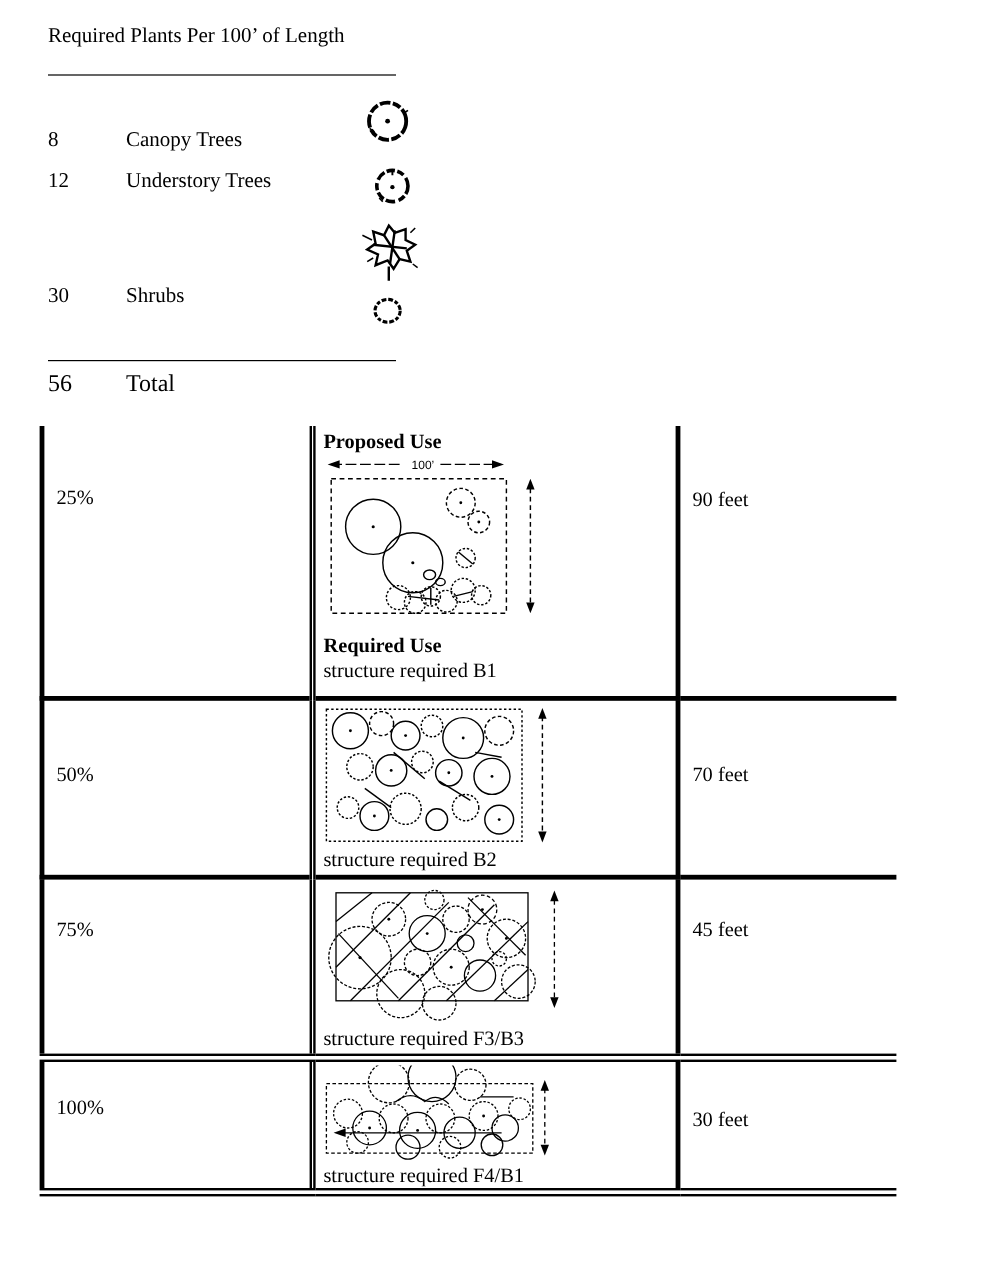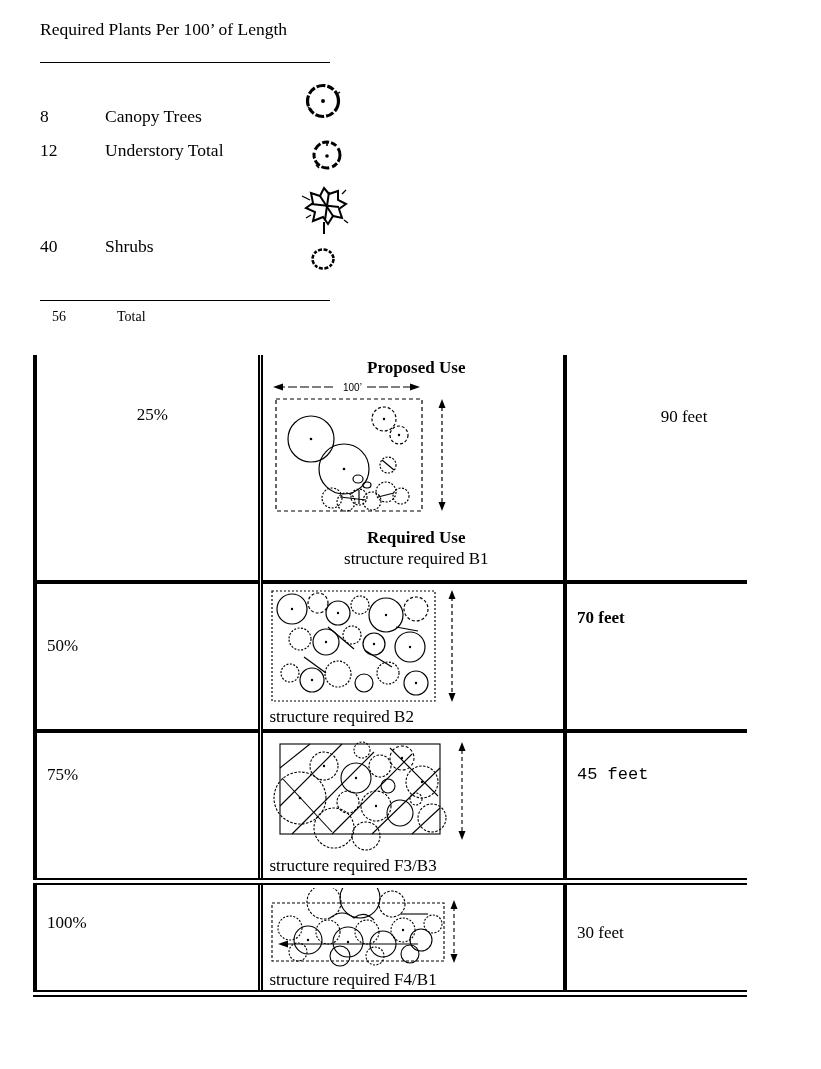--- a/index.html
+++ b/index.html
@@ -11,38 +11,38 @@
     color:#000;
     overflow:hidden;
   }
   .abs{position:absolute;}
   .title{left:40px;top:19px;font-size:17.5px;}
   .rule{left:40px;width:290px;border-top:1.5px solid #000;height:0;}
   .plant-row{left:40px;width:320px;font-size:17.5px;}
   .plant-count{display:inline-block;width:65px;}
   .plant-label{display:inline-block;}
   .icon-wrap{position:absolute;}
-  .total-row{left:52px;font-size:14px;}
+  .total-row{left:40px;font-size:20px;}
   table.buffer{
     position:absolute;left:33px;top:355px;
     border-collapse:collapse;
     table-layout:fixed;
     width:758px;
     font-size:17px;
   }
   table.buffer td{
     vertical-align:top;
     padding:0;
     overflow:hidden;
   }
   
   td.c1{border-left:4px solid #000;}
   td.c3{border-right:4px solid #000;}
   tr.hdr td{border-top:4px solid #000;border-bottom:4px solid #000;}
-  tr.r1 td{border-bottom:4px solid #000;text-align:center;}
+  tr.r1 td{border-bottom:4px solid #000;}
   tr.r2 td{border-bottom:4px solid #000;}
   tr.r3 td{border-bottom:7px double #000;}
   tr.r4 td{border-bottom:7px double #000;}
   
   td.c1{border-right:5px double #000;}
   td.c2{border-right:4px solid #000;}
   .hdr td{font-weight:bold;}
   .hcell{padding:5px 8px 0 8px;line-height:1.25;}
   .pct{display:block;padding-left:10px;}
   .feet{display:block;padding-left:10px;}
@@ -67,21 +67,21 @@
   <div class="abs icon-wrap" style="left:303px;top:81px;">
     <svg width="40" height="40" viewBox="0 0 40 40">
       <circle cx="20" cy="20" r="15.5" fill="none" stroke="#000" stroke-width="3.2" stroke-dasharray="11 2 8 2 9 2 7 2"></circle>
       <circle cx="20" cy="20" r="2" fill="#000"></circle>
       <line x1="5" y1="26" x2="9" y2="29" stroke="#000" stroke-width="1.4"></line>
       <line x1="34" y1="13" x2="37" y2="11" stroke="#000" stroke-width="1.4"></line>
     </svg>
   </div>
 
   <div class="abs plant-row" style="top:140px;">
-    <span class="plant-count">12</span><span class="plant-label">Understory Total</span>
+    <span class="plant-count">12</span><span class="plant-label">Understory Trees</span>
   </div>
   <div class="abs icon-wrap" style="left:309px;top:137px;">
     <svg width="36" height="36" viewBox="0 0 36 36">
       <circle cx="18" cy="18" r="13" fill="none" stroke="#000" stroke-width="3" stroke-dasharray="7 2 6 3 8 2"></circle>
       <circle cx="18" cy="19" r="1.8" fill="#000"></circle>
       <line x1="18" y1="5" x2="18" y2="9" stroke="#000" stroke-width="1.6"></line>
       <line x1="7" y1="28" x2="10" y2="31" stroke="#000" stroke-width="1.4"></line>
     </svg>
   </div>
 
@@ -95,21 +95,21 @@
         <line x1="26" y1="42" x2="26" y2="54"></line>
         <line x1="4" y1="16" x2="12" y2="20" stroke-width="1.3"></line>
         <line x1="44" y1="14" x2="48" y2="10" stroke-width="1.3"></line>
         <line x1="46" y1="40" x2="50" y2="43" stroke-width="1.3"></line>
         <line x1="8" y1="38" x2="13" y2="35" stroke-width="1.3"></line>
       </g>
     </svg>
   </div>
 
   <div class="abs plant-row" style="top:236px;">
-    <span class="plant-count">40</span><span class="plant-label">Shrubs</span>
+    <span class="plant-count">30</span><span class="plant-label">Shrubs</span>
   </div>
   <div class="abs icon-wrap" style="left:309px;top:245px;">
     <svg width="28" height="28" viewBox="0 0 28 28">
       <ellipse cx="14" cy="14" rx="10.5" ry="9.5" fill="none" stroke="#000" stroke-width="2.6" stroke-dasharray="4 1.6 3 1.6 4 1.6"></ellipse>
     </svg>
   </div>
 
   <div class="abs rule" style="top:300px;"></div>
 
   <div class="abs total-row" style="top:309px;">
@@ -219,21 +219,21 @@
                 <line x1="182" y1="10" x2="182" y2="108" stroke-dasharray="4 3"></line>
                 <polygon points="182,3 178.5,12 185.5,12" fill="#000" stroke="none"></polygon>
                 <polygon points="182,115 178.5,106 185.5,106" fill="#000" stroke="none"></polygon>
               </g>
             </svg>
           </div>
           <div class="structure">structure required B2</div>
         </div>
       </td>
       <td class="c3">
-        <span class="feet" style="padding-top:24px;font-weight:bold;">70 feet</span>
+        <span class="feet" style="padding-top:52px;">70 feet</span>
       </td>
     </tr>
 
     <tr class="r3">
       <td class="c1" style="height:145px;">
         <span class="pct" style="padding-top:32px;">75%</span>
       </td>
       <td class="c2">
         <div class="midcell">
           <div>
@@ -272,21 +272,21 @@
                 <line x1="192" y1="14" x2="192" y2="96" stroke-dasharray="4 3"></line>
                 <polygon points="192,6 188.5,15 195.5,15" fill="#000" stroke="none"></polygon>
                 <polygon points="192,104 188.5,95 195.5,95" fill="#000" stroke="none"></polygon>
               </g>
             </svg>
           </div>
           <div class="structure">structure required F3/B3</div>
         </div>
       </td>
       <td class="c3">
-        <span class="feet" style="padding-top:32px;font-family:Liberation Mono, monospace;">45 feet</span>
+        <span class="feet" style="padding-top:32px;">45 feet</span>
       </td>
     </tr>
 
     <tr class="r4">
       <td class="c1" style="height:104px;margin-top:20px;">
         <span class="pct" style="padding-top:28px;">100%</span>
       </td>
       <td class="c2">
         <div class="midcell">
           <div>

